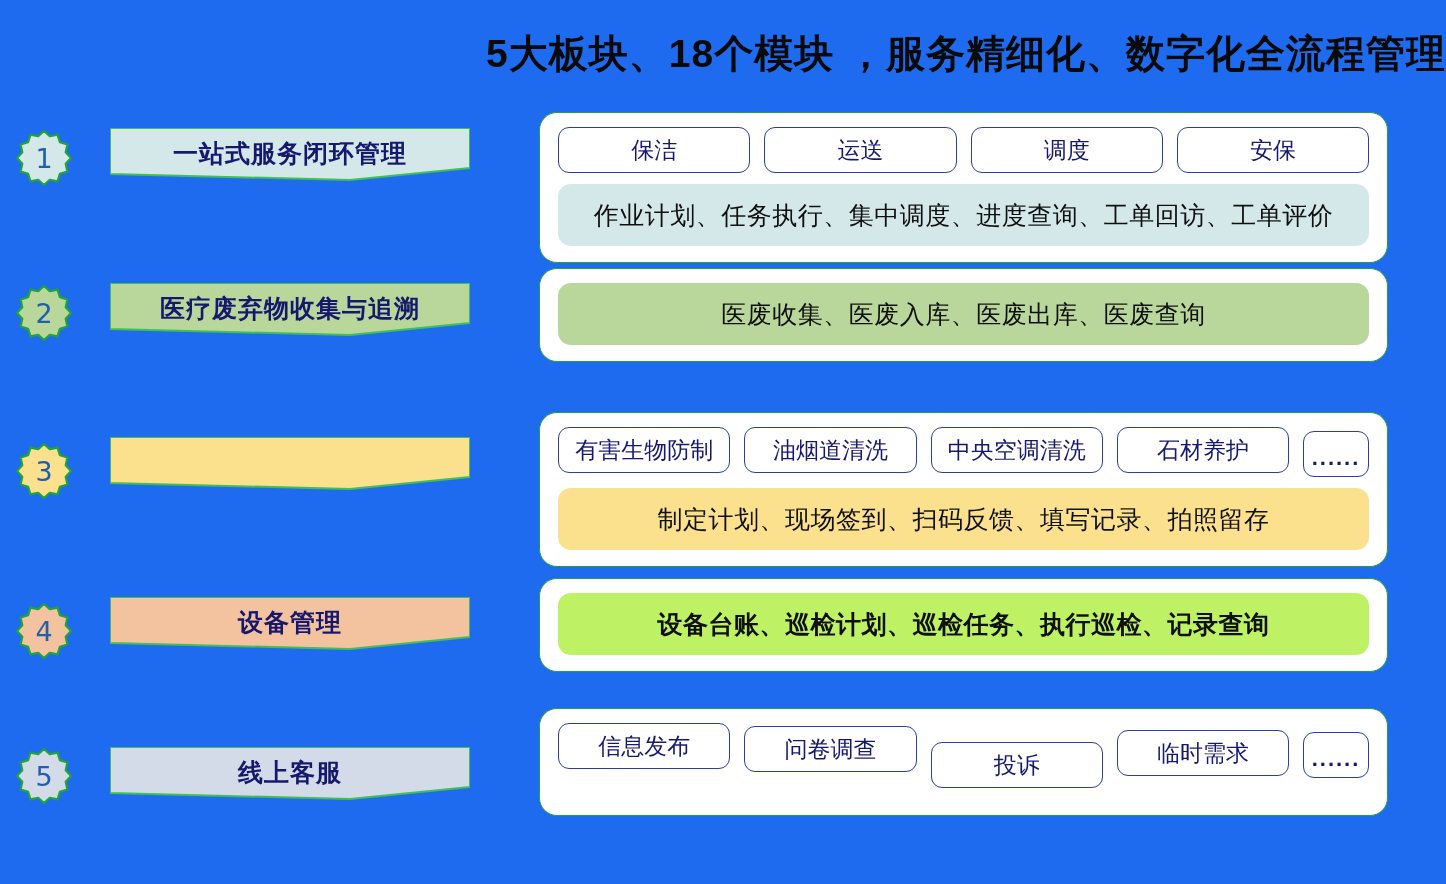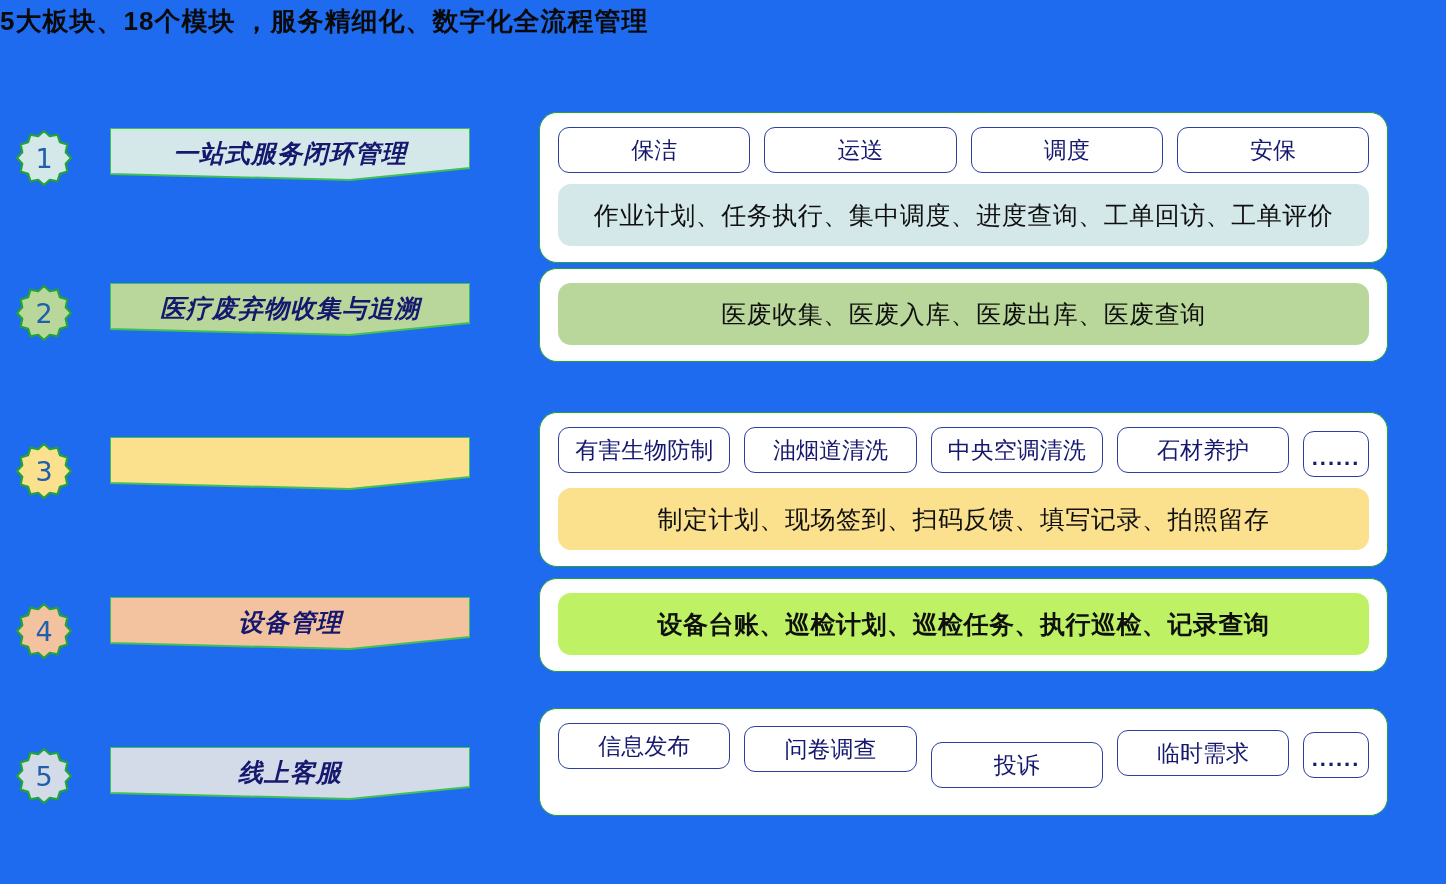--- a/index.html
+++ b/index.html
@@ -5,43 +5,43 @@
 <style>
   html,body{margin:0;padding:0;}
   body{
     width:1446px;height:884px;
     background:#1f6bf0;
     font-family:"Liberation Sans","DejaVu Sans",sans-serif;
     overflow:hidden;
     position:relative;
   }
   #page-title{
-    position:absolute;top:4px;left:0;width:1446px;
-    text-align:left;
-    font-size:26px;font-weight:bold;color:#0a0a0a;
+    position:absolute;top:27px;left:0;width:1446px;
+    text-align:right;
+    font-size:39px;font-weight:bold;color:#0a0a0a;
     letter-spacing:1px;
     white-space:nowrap;
   }
   .row{
     position:absolute;left:0;width:1446px;
   }
   
   .badge{
     position:absolute;left:16px;width:56px;height:56px;
   }
   .badge svg{display:block;width:56px;height:56px;}
   .badge .num{
     position:absolute;left:0;top:0;width:56px;height:56px;
     display:flex;align-items:center;justify-content:center;
     font-size:27px;color:#1f5fae;font-weight:400;
     font-family:"DejaVu Sans",sans-serif;
   }
   
   .banner{
-    position:absolute;left:110px;width:356px;height:56px;font-style:italic;
+    position:absolute;left:110px;width:356px;height:56px;
   }
   .banner .shape{
     position:absolute;inset:0;
   }
   .banner .shape svg{display:block;width:360px;height:56px;}
   .banner .txt{
     position:absolute;left:0;top:0;width:360px;height:50px;
     display:flex;align-items:center;justify-content:center;
     font-size:25px;font-weight:bold;color:#16186e;
     letter-spacing:1px;white-space:nowrap;

